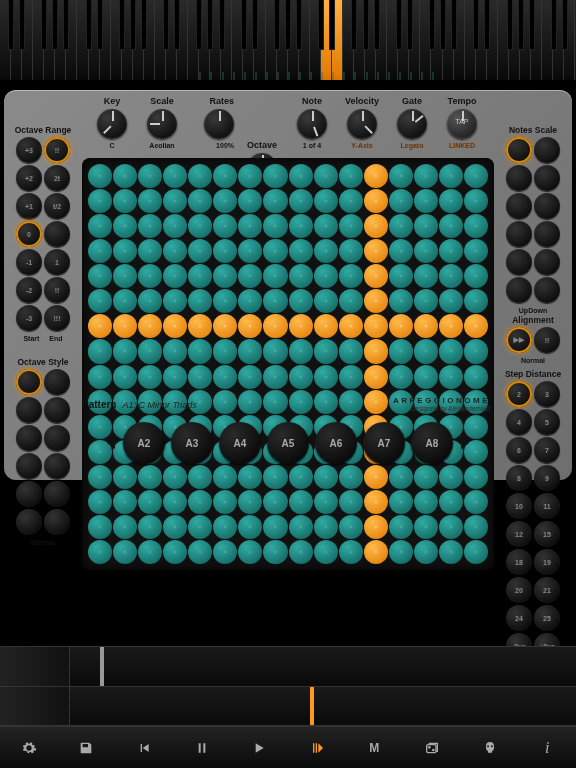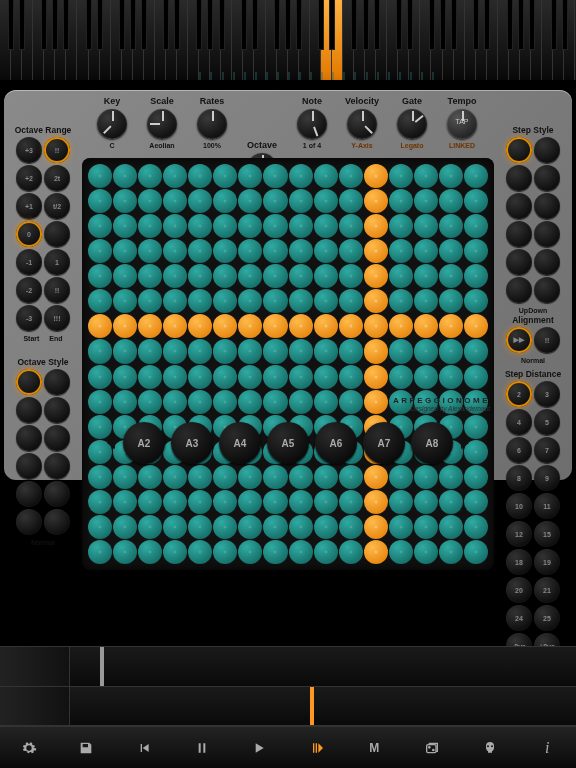--- a/index.html
+++ b/index.html
@@ -250,21 +250,21 @@
         </div>
         <div class="kval">C</div>
       </div>
       <div class="kcol" style="left: 136px;">
         <div class="klabel">Scale</div>
         <div class="knob" style="--r: -90deg; position: relative; overflow: visible;">
           <div style="position:absolute;left:50%;top:2px;width:2px;height:10px;background:#ccc;transform-origin:1px 13px;transform:rotate(-90deg)"></div>
         </div>
         <div class="kval">Aeolian</div>
       </div>
-      <div class="kcol" style="left: 186px;">
+      <div class="kcol" style="left: 186px; align-items: flex-end;">
         <div class="klabel">Rates</div>
         <div class="knob" style="--r: 0deg; position: relative; overflow: visible;">
           <div style="position:absolute;left:50%;top:2px;width:2px;height:10px;background:#ccc;transform-origin:1px 13px;transform:rotate(0deg)"></div>
         </div>
         <div class="kval">100%</div>
       </div>
       <div class="kcol" style="left: 236px; margin-top: 44px;">
         <div class="klabel">Octave</div>
         <div class="knob" style="--r: -120deg; position: relative; overflow: visible;">
           <div style="position:absolute;left:50%;top:2px;width:2px;height:10px;background:#ccc;transform-origin:1px 13px;transform:rotate(-120deg)"></div>
@@ -363,21 +363,21 @@
         </div>
         <div class="drow">
           <div class="dot"></div>
           <div class="dot"></div>
         </div>
       </div>
     <div class="side-sub">Normal</div>
   </div>
 
   <div class="dotcol" style="right:4px; top:36px;">
-    <div class="side-title">Step Style</div>
+    <div class="side-title">Notes Scale</div>
     <div id="notesStyle">
         <div class="drow">
           <div class="dot sel"></div>
           <div class="dot"></div>
         </div>
         <div class="drow">
           <div class="dot"></div>
           <div class="dot"></div>
         </div>
         <div class="drow">
@@ -705,20 +705,24 @@
       <div class="cell"></div>
       <div class="cell"></div>
       <div class="cell"></div>
       <div class="cell on"></div>
       <div class="cell"></div>
       <div class="cell"></div>
       <div class="cell"></div>
       <div class="cell"></div>
     </div>
 
+  <div class="patbar">
+    <span class="patlabel">Pattern</span>
+    <span class="patname">A1: C Minor Triads</span>
+  </div>
   <div class="brand">
     <div class="b1">ARPEGGIONOME</div>
     <div class="b2">Designed by Alexandernaut</div>
   </div>
   <div class="patterns">
     <div class="tri l"></div>
     <div id="patBtns" style="display:flex;gap:6px;">
         <div class="pbtn">A2</div>
         <div class="pbtn">A3</div>
         <div class="pbtn">A4</div>

